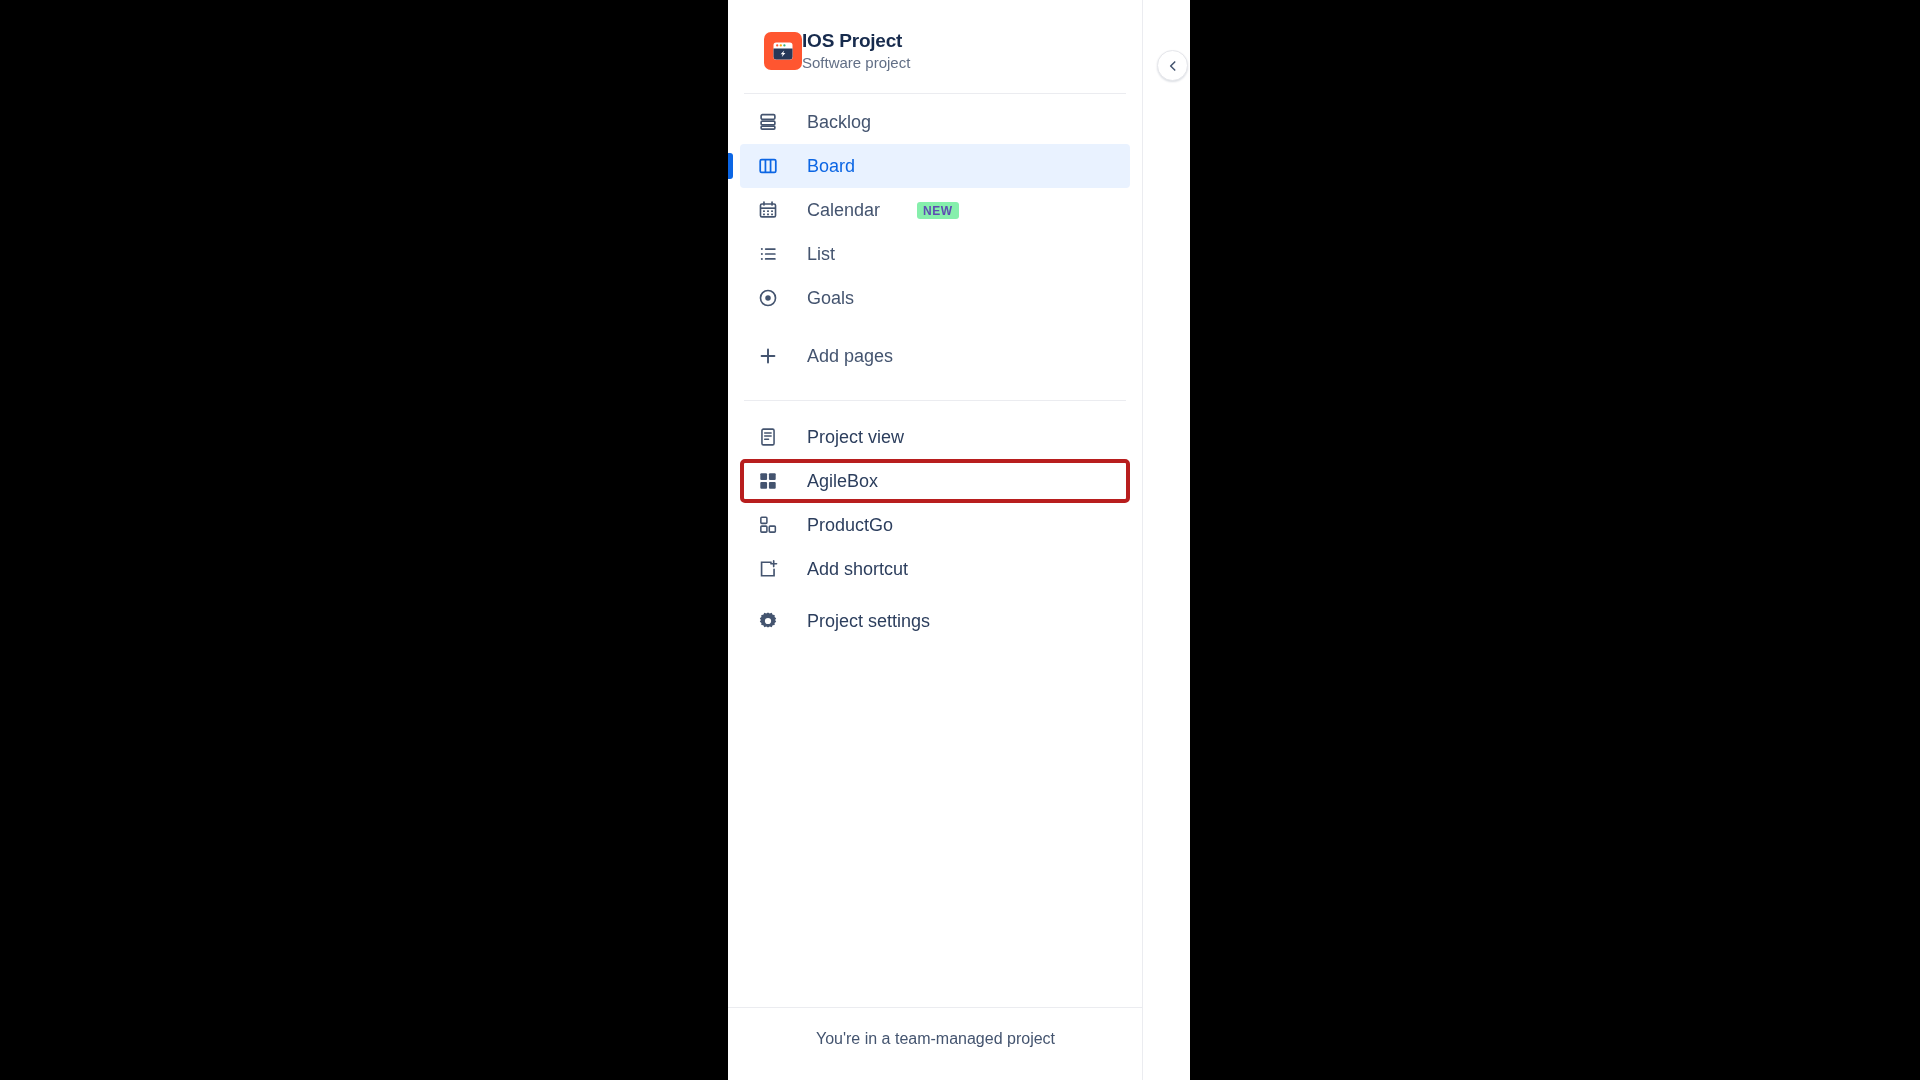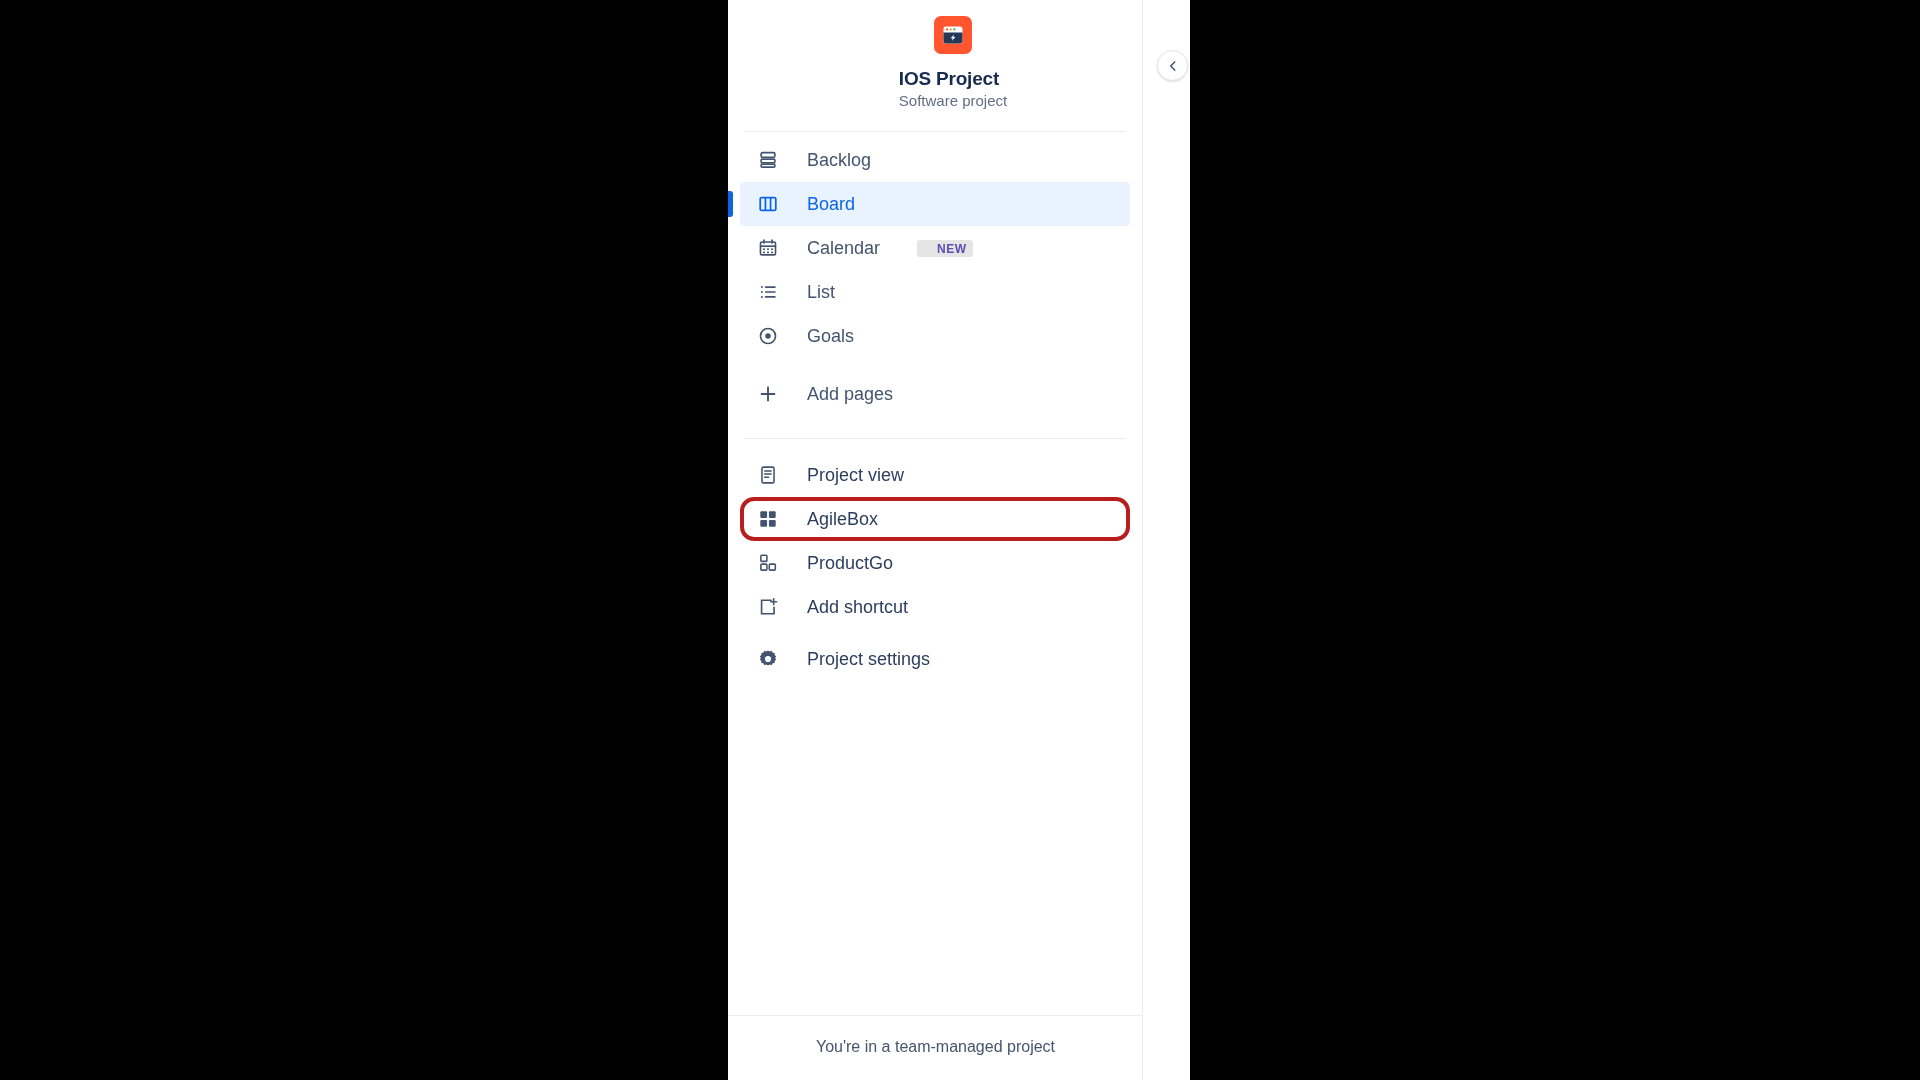--- a/index.html
+++ b/index.html
@@ -22,23 +22,22 @@
   
   #sidebar {
     position: absolute; left: 0; top: 0;
     width: 415px; height: 1080px;
     background: #ffffff;
     border-right: 1px solid #ebecf0;
   }
 
   
   .project-header {
-    display: flex; align-items: center; gap: 14px;
-    padding: 16px 0 22px 36px;
-    flex-direction: column;
+    display: flex; align-items: center; 
+    padding: 30px 0 22px 36px;
   }
   .proj-icon {
     width: 38px; height: 38px; border-radius: 7px;
     background: #ff5630; flex: 0 0 38px;
     display: flex; align-items: center; justify-content: center;
   }
   .proj-text { line-height: 1.15; }
   .proj-name {
     font-size: 19px; font-weight: bold; color: #172b4d;
     letter-spacing: -0.2px;
@@ -73,46 +72,46 @@
   .nav-item.selected .ico { color: #0c66e4; }
   .sel-bar {
     position: absolute; left: -12px; top: 50%;
     transform: translateY(-50%);
     width: 5px; height: 26px; border-radius: 0 3px 3px 0;
     background: #0c66e4;
   }
 
   .badge-new {
     display: inline-block;
-    background: #e5e5e5; color: #5e4db2;
+    background: #86efac; color: #5e4db2;
     font-size: 12px; font-weight: bold; letter-spacing: .5px;
-    padding: 3px 6px 2px 20px; border-radius: 3px;
+    padding: 3px 6px 2px 6px; border-radius: 3px;
     margin-left: 10px; line-height: 1;
   }
 
   .section-head {
     font-size: 13px; font-weight: bold; letter-spacing: .6px;
     color: #44546f; padding: 20px 0 8px 28px;
     text-transform: uppercase;
   }
 
   .spacer-sm { height: 14px; }
 
   
   .nav-list.bottom .nav-item { color: #2c3e5d; font-weight: 500; }
   .nav-list.bottom .nav-item .ico { color: #44546f; }
 
   .nav-item.annotated {
     border: 4px solid #b81e1e;
-    border-radius: 14px;
+    border-radius: 5px;
     padding-left: 12px;
   }
 
   .footer-note {
-    position: absolute; left: 0; bottom: 0;
+    position: absolute; left: 0; bottom: 8px;
     width: 415px;
     border-top: 1px solid #ebecf0;
     padding: 22px 0 24px 0;
     text-align: center;
     font-size: 16px; color: #44546f;
   }
 
   
   #collapse-btn {
     position: absolute; left: 1157px; top: 50px;

